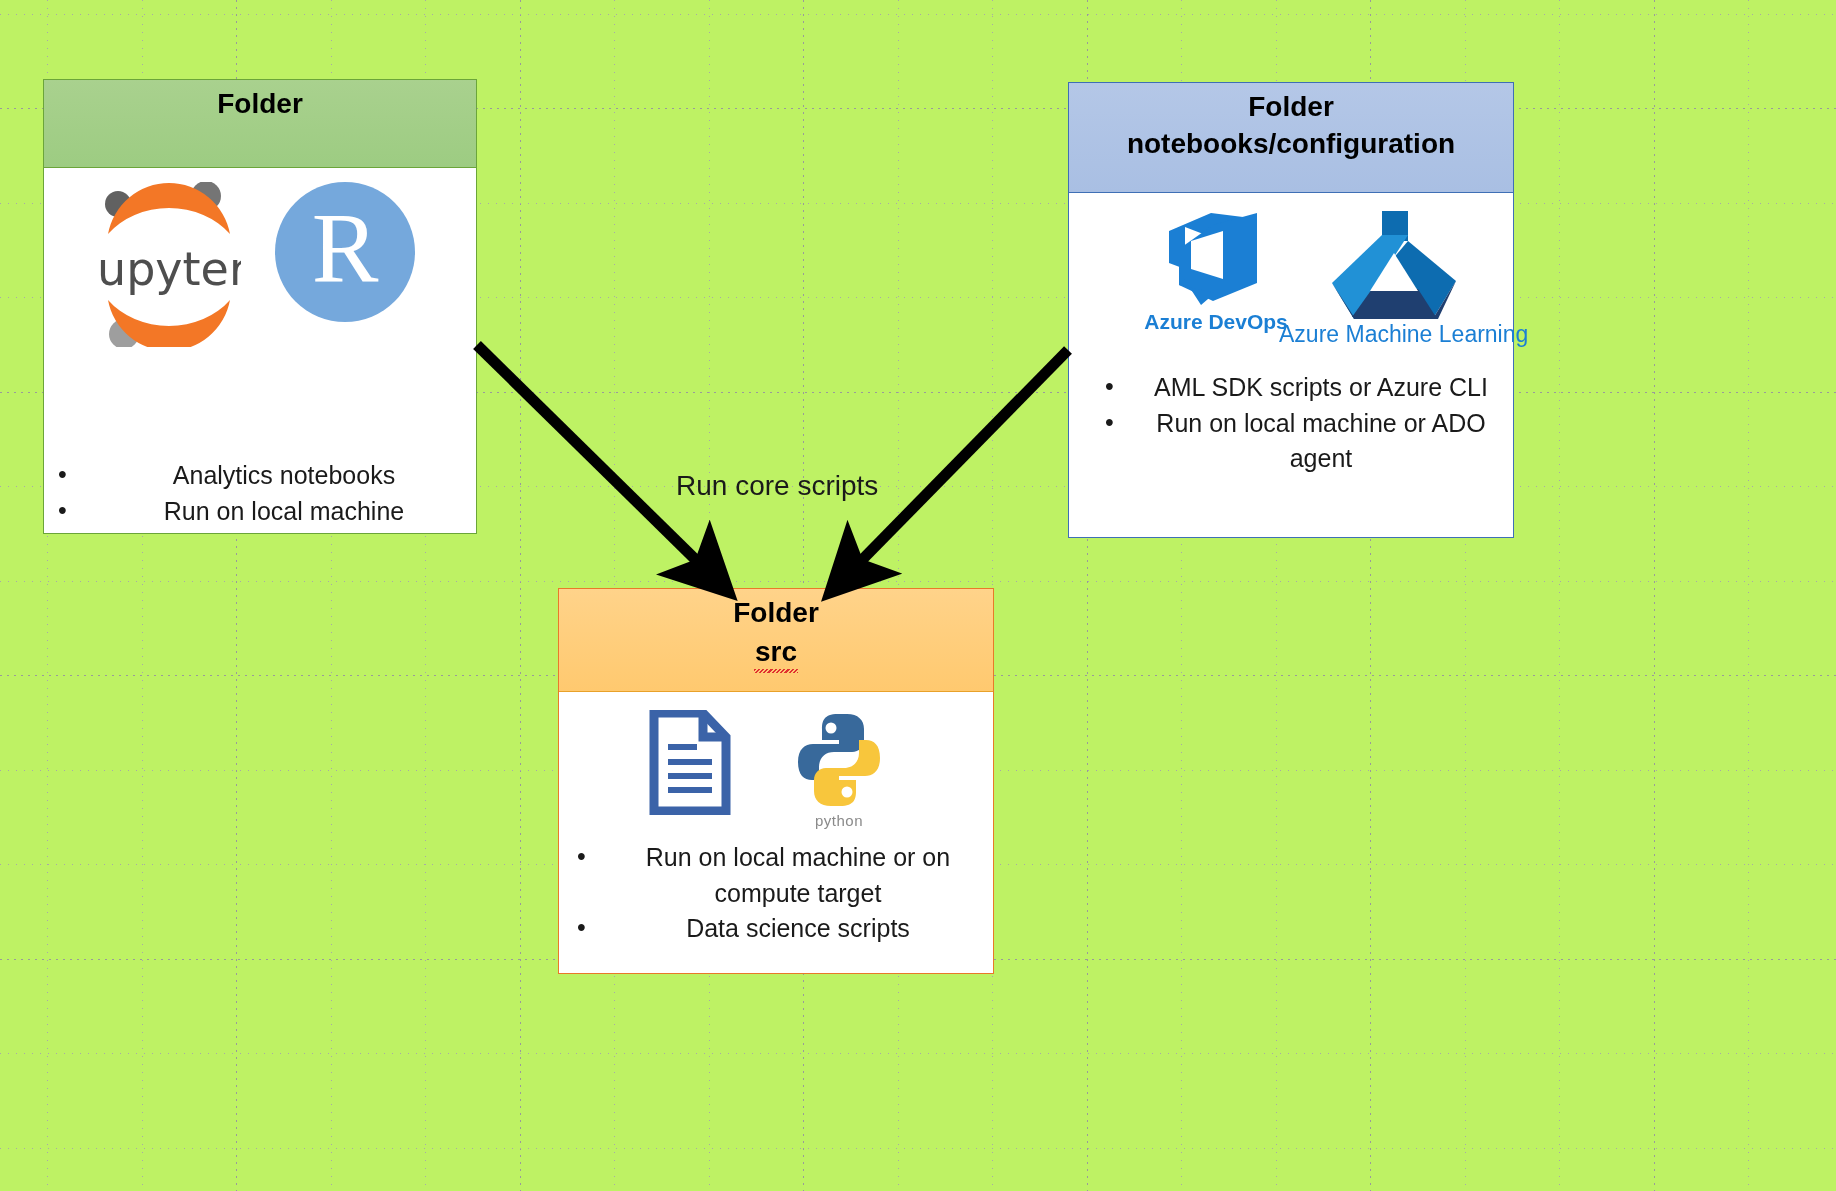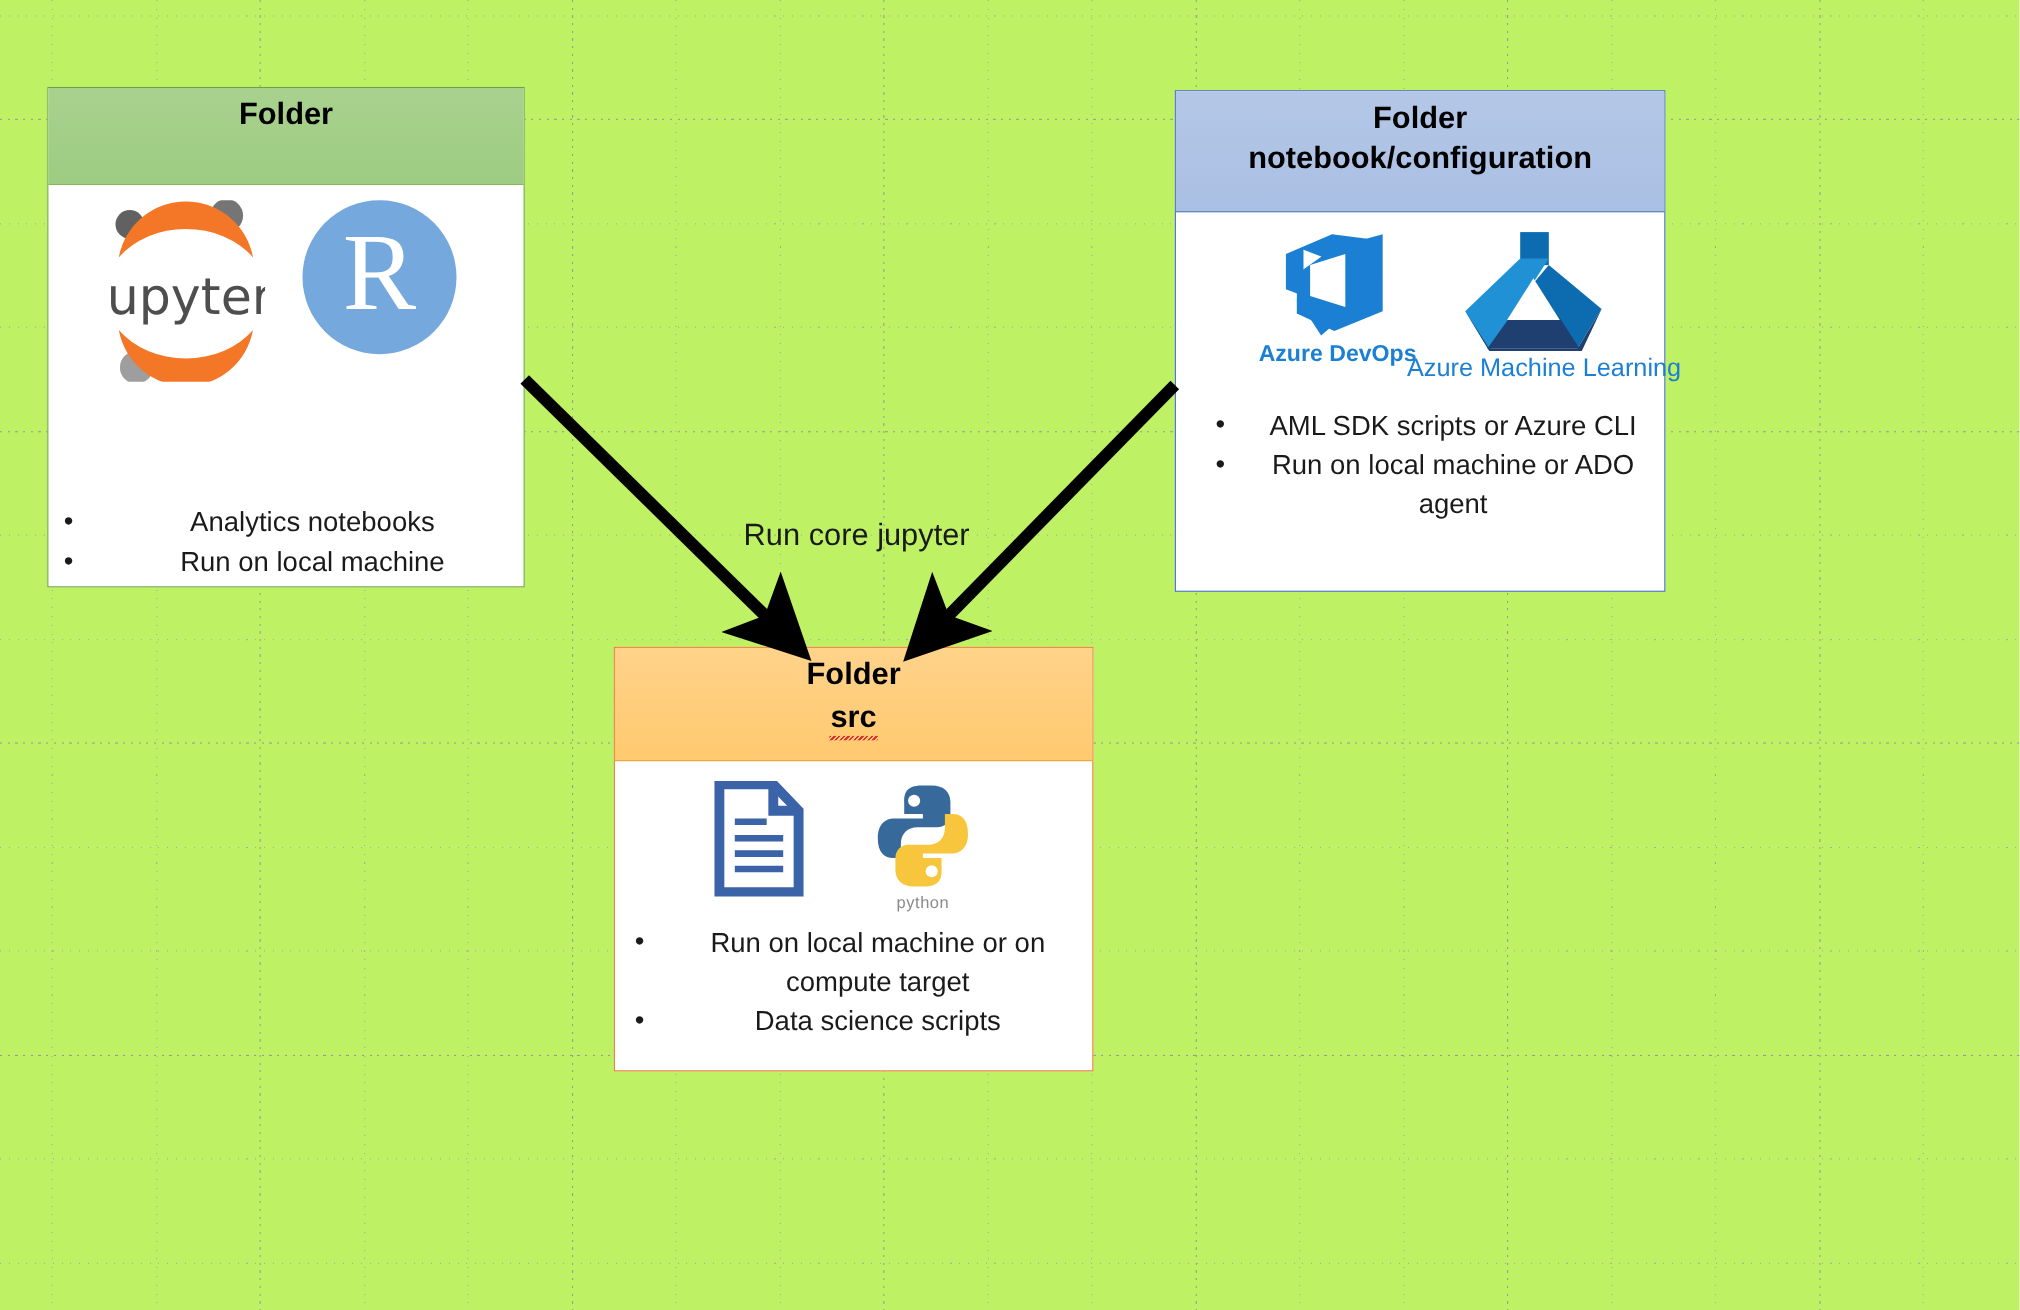--- a/index.html
+++ b/index.html
@@ -274,21 +274,21 @@
       <ul class="bullets" style="position:absolute; left:6px; top:290px; width:420px;">
         <li>Analytics notebooks</li>
         <li>Run on local machine</li>
       </ul>
     </div>
   </div>
 
   <div class="box" id="box-operation">
     <div class="box-header">
       <div>Folder</div>
-      <div>notebook/configuration</div>
+      <div>notebooks/configuration</div>
     </div>
     <div class="box-body">
 
       <div style="position:absolute; left:52px; top:12px; width:190px;">
         <div style="display:flex;justify-content:center;">
           <svg width="110" height="105" viewBox="0 0 110 105">
             <path d="M78 6 L46 26 L20 16 L20 58 L4 52 L4 20 L46 2 Z" fill="#1b7fd4" transform="translate(4,6)"></path>
             <path d="M52 20 L96 8 L96 78 L52 96 L18 80 L18 44 Z" fill="#1b7fd4"></path>
             <path d="M30 36 L62 26 L62 74 L30 64 Z" fill="#ffffff"></path>
             <path d="M18 66 L40 100 L54 88 L18 80 Z" fill="#1b7fd4"></path>
@@ -360,15 +360,15 @@
   <svg style="position:absolute; left:0; top:0; width:1836px; height:1191px; pointer-events:none;">
     <defs>
       <marker id="ah" markerWidth="7" markerHeight="7" refX="2.2" refY="3.5" orient="auto" markerUnits="strokeWidth">
         <path d="M0,0 L7,3.5 L0,7 L1.6,3.5 Z" fill="#000000"></path>
       </marker>
     </defs>
     <line x1="477" y1="345" x2="700" y2="564" stroke="#000000" stroke-width="11" marker-end="url(#ah)"></line>
     <line x1="1068" y1="350" x2="858" y2="564" stroke="#000000" stroke-width="11" marker-end="url(#ah)"></line>
   </svg>
 
-  <div class="arrow-label" style="left:676px; top:470px;">Run core jupyter</div>
+  <div class="arrow-label" style="left:676px; top:470px;">Run core scripts</div>
 
 </div>
 
 </body></html>

